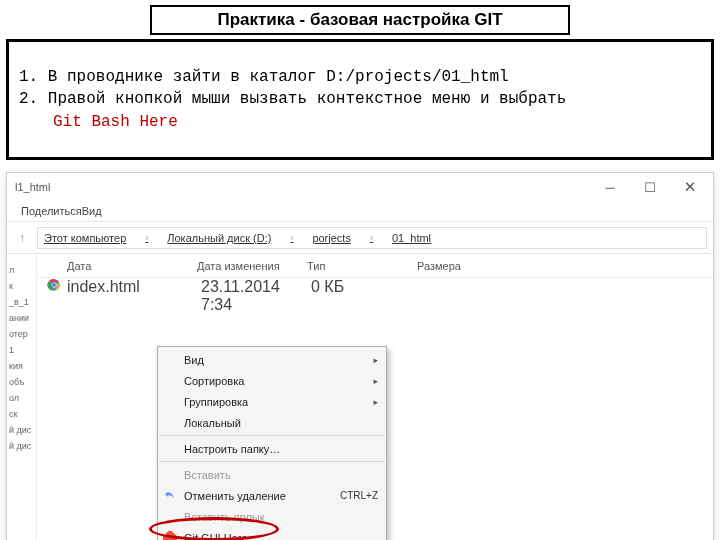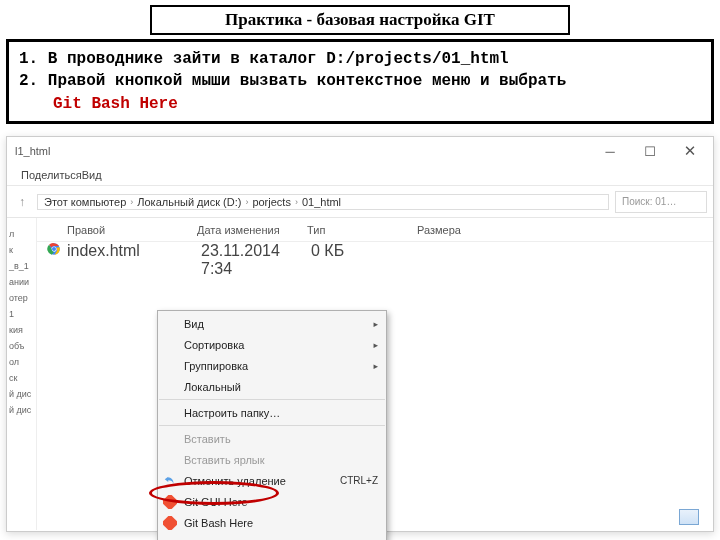--- a/index.html
+++ b/index.html
@@ -1,37 +1,37 @@
 <!DOCTYPE html>
 <html><head>
   <meta charset="utf-8">
   <style>
     * { box-sizing: border-box; margin: 0; padding: 0; }
     body { font-family: Arial, sans-serif; font-size: 13px; width: 720px; height: 540px; background: #fff; position: relative; }
     
-    .title-box { border: 2px solid #000; margin: 5px auto 0; width: 420px; text-align: center; padding: 3px 0; font-family: Liberation Serif, serif; font-size: 17px; font-weight: bold; }
-    
-    .instructions { border: 3px solid #000; margin: 4px 6px 10px; padding: 6px 10px; font-family: "Courier New", monospace; font-size: 16px; font-weight: bold; line-height: 1.4; }
+    .title-box { border: 2px solid #000; margin: 5px auto 0; width: 420px; text-align: center; padding: 3px 0; font-family: Liberation Sans, sans-serif; font-size: 17px; font-weight: bold; }
+    
+    .instructions { border: 3px solid #000; margin: 4px 6px 10px; padding: 24px 10px; font-family: "Courier New", monospace; font-size: 16px; font-weight: normal; line-height: 1.4; }
     .instructions ol { list-style-position: inside; padding-left: 0; }
     .instructions li { margin: 0; }
     .red-text { color: #c00000; padding-left: 34px; }
     
     .explorer { border: 1px solid #ccc; margin: 12px 6px 6px; height: 396px; position: relative; background: #fff; box-shadow: 0 2px 8px rgba(0,0,0,.15); font-size: 11px; color: #333; }
     
     .titlebar { display: flex; align-items: center; height: 28px; padding: 0 6px; }
     .titlebar-title { flex: 1; color: #555; font-size: 11px; padding-left: 2px; }
     .win-btns { display: flex; gap: 6px; }
     .win-btn { width: 34px; height: 22px; display: flex; align-items: center; justify-content: center; color: #555; font-size: 13px; }
     .win-btn.close { font-size: 15px; }
     
     .menubar { display: flex; padding: 4px 14px; color: #444; font-size: 11px; border-bottom: 1px solid #e8e8e8; }
     
     .addrbar { display: flex; align-items: center; height: 32px; border-bottom: 1px solid #e6e6e6; padding: 0 6px; gap: 6px; }
     .nav-arrow { width: 18px; height: 18px; display: flex; align-items: center; justify-content: center; color: #8a8a8a; font-size: 12px; }
-    .breadcrumb { flex: 1; display: flex; align-items: center; gap: 4px; border: 1px solid #ddd; height: 16px; padding: 0 6px; font-size: 11px; color: #333; overflow: hidden; white-space: nowrap; }
+    .breadcrumb { flex: 1; display: flex; align-items: center; gap: 19px; border: 1px solid #ddd; height: 22px; padding: 0 6px; font-size: 11px; color: #333; overflow: hidden; white-space: nowrap; text-decoration: underline; }
     .crumb-sep { color: #888; font-size: 9px; }
     .searchbox { width: 92px; border: 1px solid #ddd; height: 22px; display: flex; align-items: center; padding: 0 6px; color: #999; font-size: 10px; }
     
     .content { display: flex; height: calc(100% - 82px); }
     
     .sidebar { width: 30px; border-right: 1px solid #eee; padding: 8px 0; overflow: hidden; }
     .sidebar-item { font-size: 9px; color: #666; padding: 3px 2px; white-space: nowrap; }
     
     .filearea { flex: 1; position: relative; }
     .col-headers { display: flex; border-bottom: 1px solid #eee; font-size: 11px; color: #555; height: 24px; align-items: center; }
@@ -90,23 +90,20 @@
   <div class="addrbar">
     <div class="nav-arrow">↑</div>
     <div class="breadcrumb">
       <span>Этот компьютер</span>
       <span class="crumb-sep">›</span>
       <span>Локальный диск (D:)</span>
       <span class="crumb-sep">›</span>
       <span>porjects</span>
       <span class="crumb-sep">›</span>
       <span>01_html</span>
-    </div>
-    <div class="searchbox">
-      <span>Поиск: 01…</span>
     </div>
   </div>
 
   <div class="content">
     <div class="sidebar">
       <div class="sidebar-item">л</div>
       <div class="sidebar-item">к</div>
       <div class="sidebar-item">_в_1</div>
       <div class="sidebar-item">ании</div>
       <div class="sidebar-item">отер</div>
@@ -114,21 +111,21 @@
       <div class="sidebar-item">кия</div>
       <div class="sidebar-item">объ</div>
       <div class="sidebar-item">ол</div>
       <div class="sidebar-item">ск</div>
       <div class="sidebar-item">й дис</div>
       <div class="sidebar-item">й дис</div>
     </div>
 
     <div class="filearea">
       <div class="col-headers">
-        <div class="col col-name" style="padding-left:30px">Правой</div>
+        <div class="col col-name" style="padding-left:30px">Дата</div>
         <div class="col col-date">Дата изменения</div>
         <div class="col col-type">Тип</div>
         <div class="col col-size">Размера</div>
       </div>
       <div class="filerow">
         <span class="file-icon">
           <svg viewBox="0 0 24 24">
               <circle cx="12" cy="12" r="10" fill="#4285f4"></circle>
               <circle cx="12" cy="12" r="4.5" fill="#fff"></circle>
               <circle cx="12" cy="12" r="3.5" fill="#4285f4"></circle>
@@ -159,32 +156,32 @@
             <span>Локальный</span>
           </div>
         <div class="cm-sep"></div>
         <div class="cm-item">
             <span>Настроить папку…</span>
           </div>
         <div class="cm-sep"></div>
         <div class="cm-item disabled">
             <span>Вставить</span>
           </div>
+        <div class="cm-item">
+          <span class="cm-icon">
+              <svg viewBox="0 0 16 16">
+                <path d="M6 3L2 6l4 3V7c3 0 5 1 6 4 0-5-3-7-6-7V3z" fill="#5aa0e6"></path>
+              </svg>
+            </span>
+          <span>Отменить удаление</span>
+            <span class="shortcut">CTRL+Z</span>
+        </div>
         <div class="cm-item disabled">
             <span>Вставить ярлык</span>
           </div>
-        <div class="cm-item">
-          <span class="cm-icon">
-              <svg viewBox="0 0 16 16">
-                <path d="M6 3L2 6l4 3V7c3 0 5 1 6 4 0-5-3-7-6-7V3z" fill="#5aa0e6"></path>
-              </svg>
-            </span>
-          <span>Отменить удаление</span>
-            <span class="shortcut">CTRL+Z</span>
-        </div>
         <div class="cm-item">
           <span class="cm-icon">
               <svg viewBox="0 0 16 16">
                 <rect x="1" y="1" width="14" height="14" transform="rotate(45 8 8)" fill="#f05033"></rect>
               </svg>
             </span>
           <span>Git GUI Here</span>
         </div>
         <div class="cm-item">
           <span class="cm-icon">

